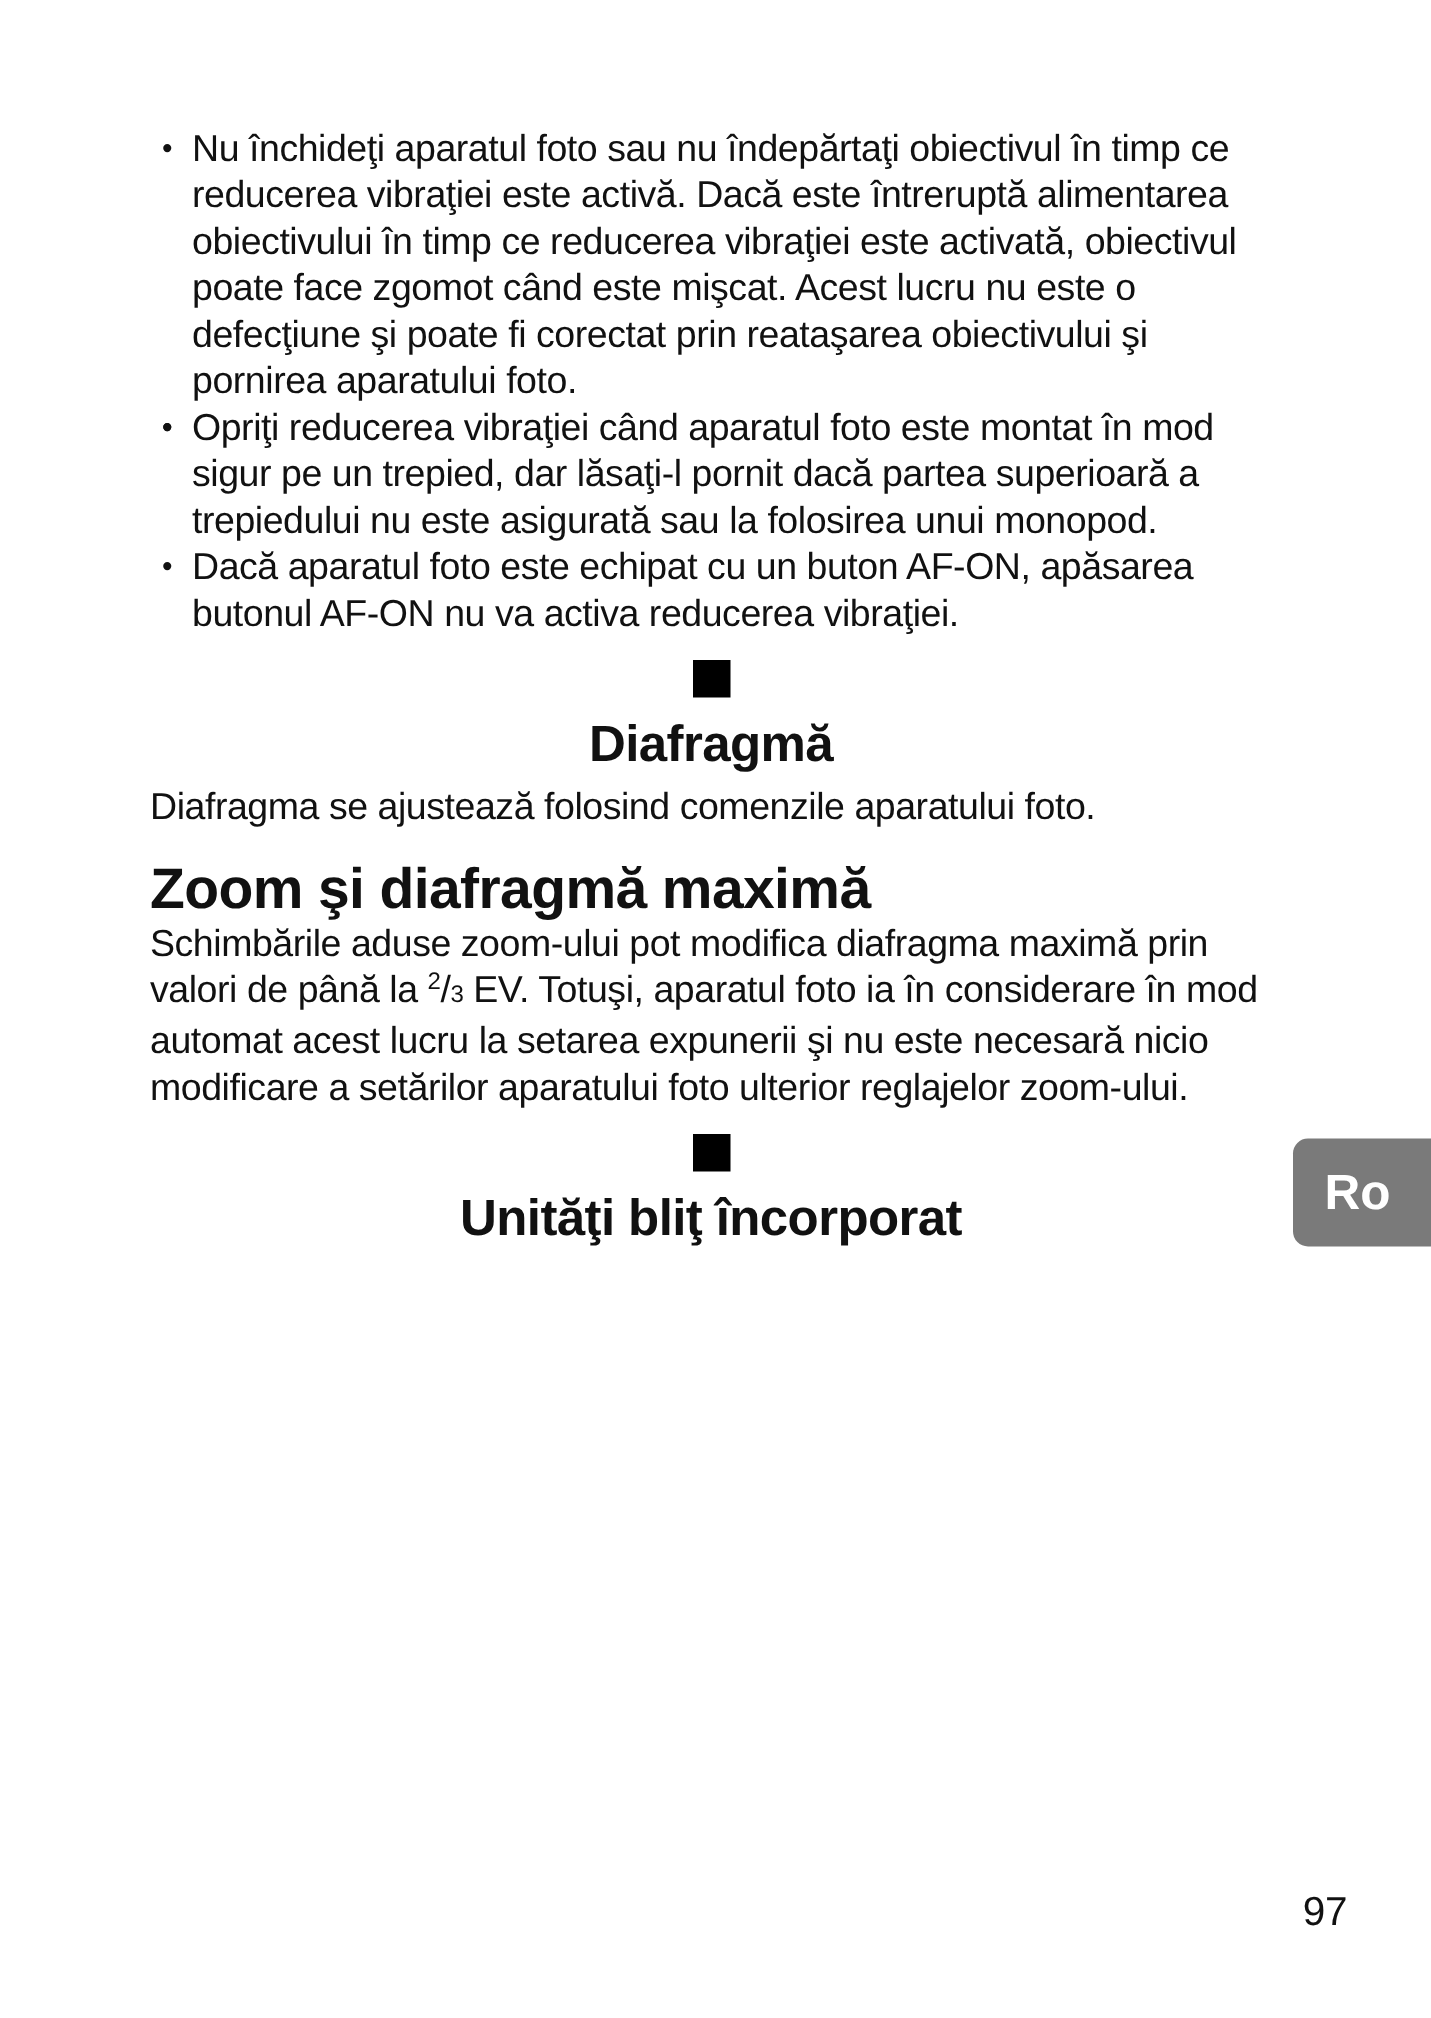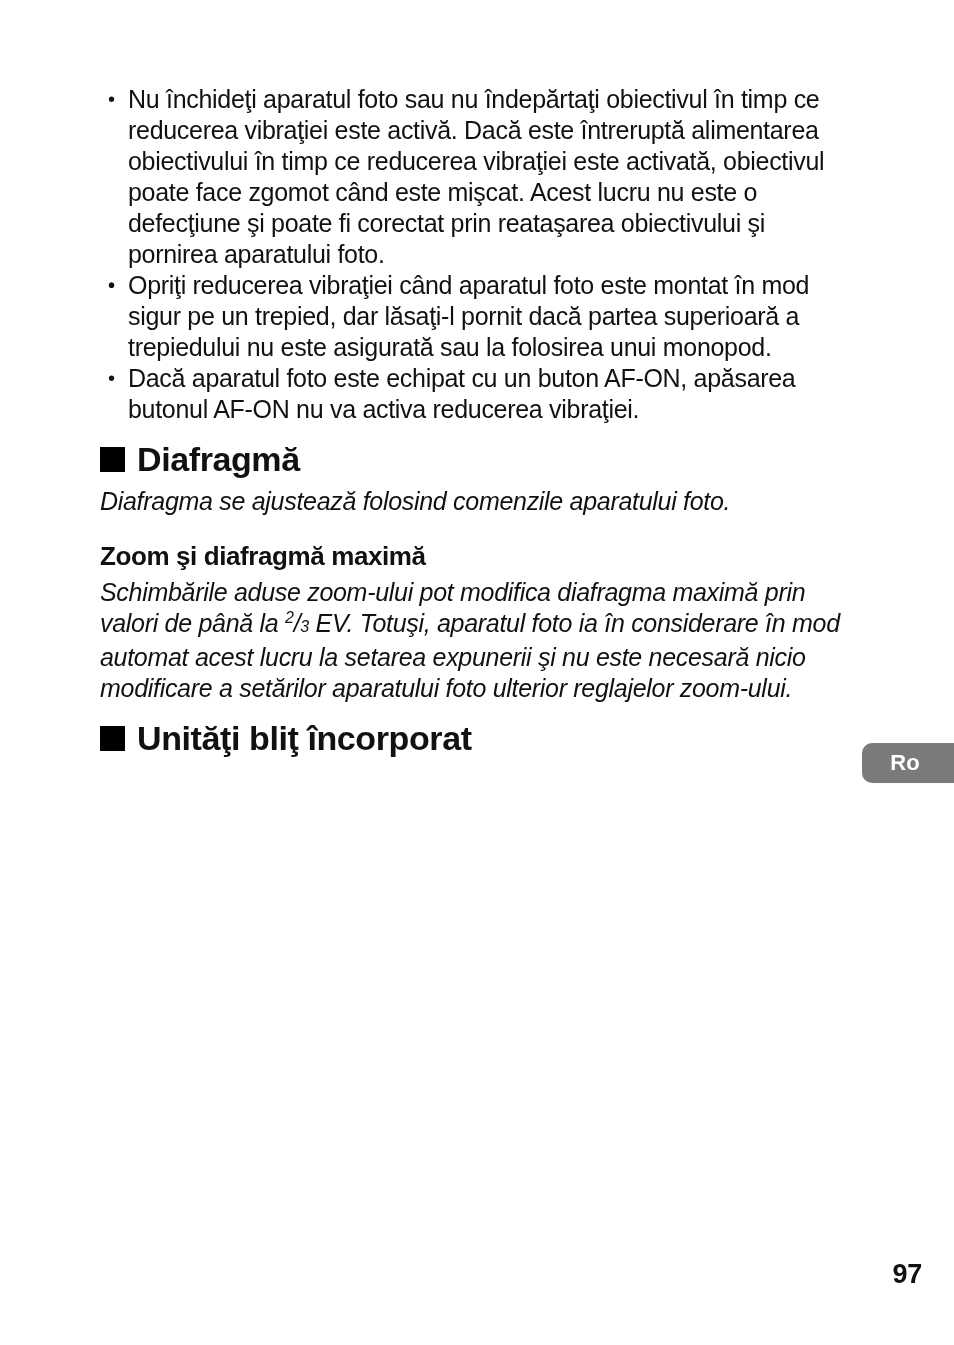--- a/index.html
+++ b/index.html
@@ -39,70 +39,69 @@
   .bullets b { font-weight: 400; }
   h2.sec {
     display: flex;
     align-items: center;
     gap: 12px;
     font-size: 34px;
     line-height: 38px;
     font-weight: 700;
     letter-spacing: -0.4px;
     margin: 15px 0 8px 0;
+    flex-direction: column;
   }
   .sq {
     width: 25px;
     height: 25px;
     background: #000000;
     flex: none;
   }
   h3.subsec {
-    font-size: 26px;
+    font-size: 38px;
     line-height: 34px;
     font-weight: 700;
     letter-spacing: -0.4px;
     margin: 22px 0 4px 0;
   }
   p.body {
     font-size: 25px;
     line-height: 31px;
     letter-spacing: -0.3px;
     margin: 0 0 0 0;
-    font-style: italic;
   }
   .frac-num {
     font-size: 16px;
     vertical-align: 9px;
     line-height: 0;
   }
   .frac-den { font-size: 16px; }
   .ro-tab {
     position: absolute;
-    top: 743px;
+    top: 759px;
     right: 0;
     width: 92px;
-    height: 40px;
+    height: 72px;
     border-radius: 10px 0 0 10px;
     color: #ffffff;
-    font-size: 22px;
+    font-size: 33px;
     font-weight: 700;
     display: flex;
     align-items: center;
     justify-content: center;
     padding-right: 6px;
     box-sizing: border-box;
   }
   .page-number {
     position: absolute;
     top: 1259px;
-    right: 32px;
+    right: 56px;
     font-size: 27px;
     letter-spacing: -0.3px;
-    font-weight: bold;
   }
 </style>
 </head>
 <body>
 
 <div class="page" style="color: rgb(17, 17, 17);">
   <div class="content">
 
     <ul class="bullets">
         <li><span class="bullet-marker">•</span><span>Nu închideţi aparatul foto sau nu îndepărtaţi obiectivul în timp ce reducerea vibraţiei este activă. Dacă este întreruptă alimentarea obiectivului în timp ce reducerea vibraţiei este activată, obiectivul poate face zgomot când este mişcat. Acest lucru nu este o defecţiune şi poate fi corectat prin reataşarea obiectivului şi pornirea aparatului foto.</span></li>

